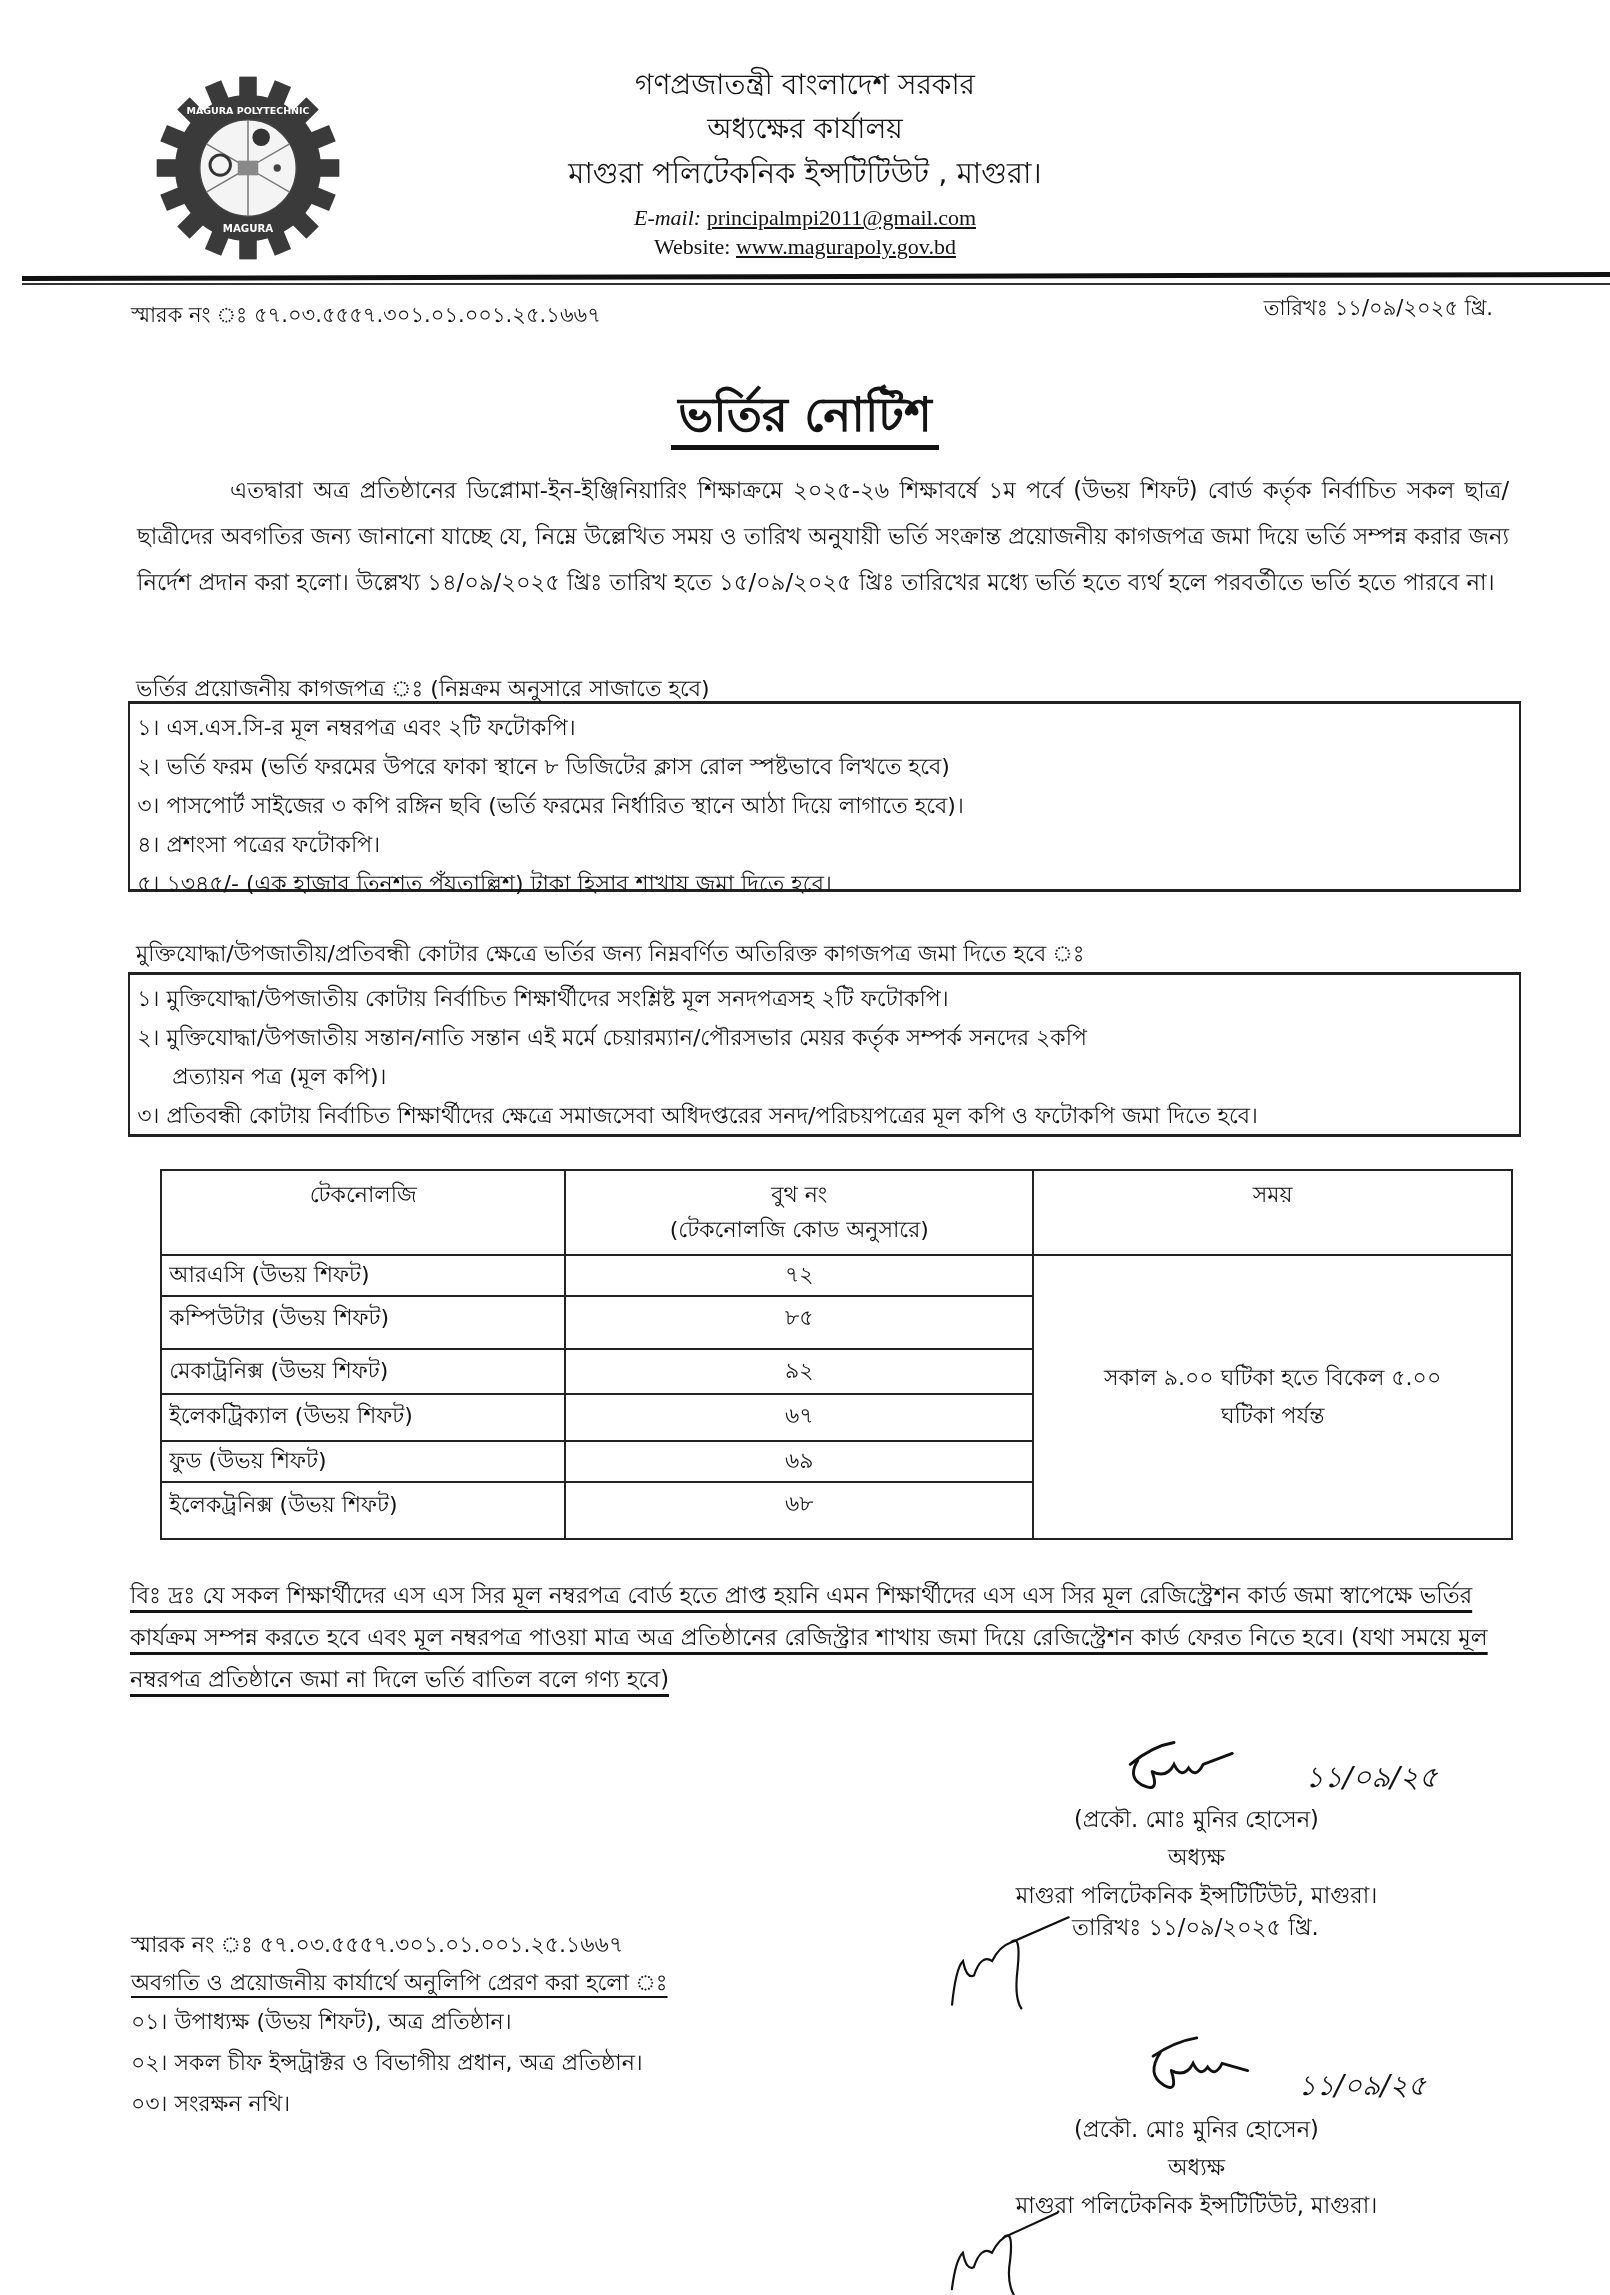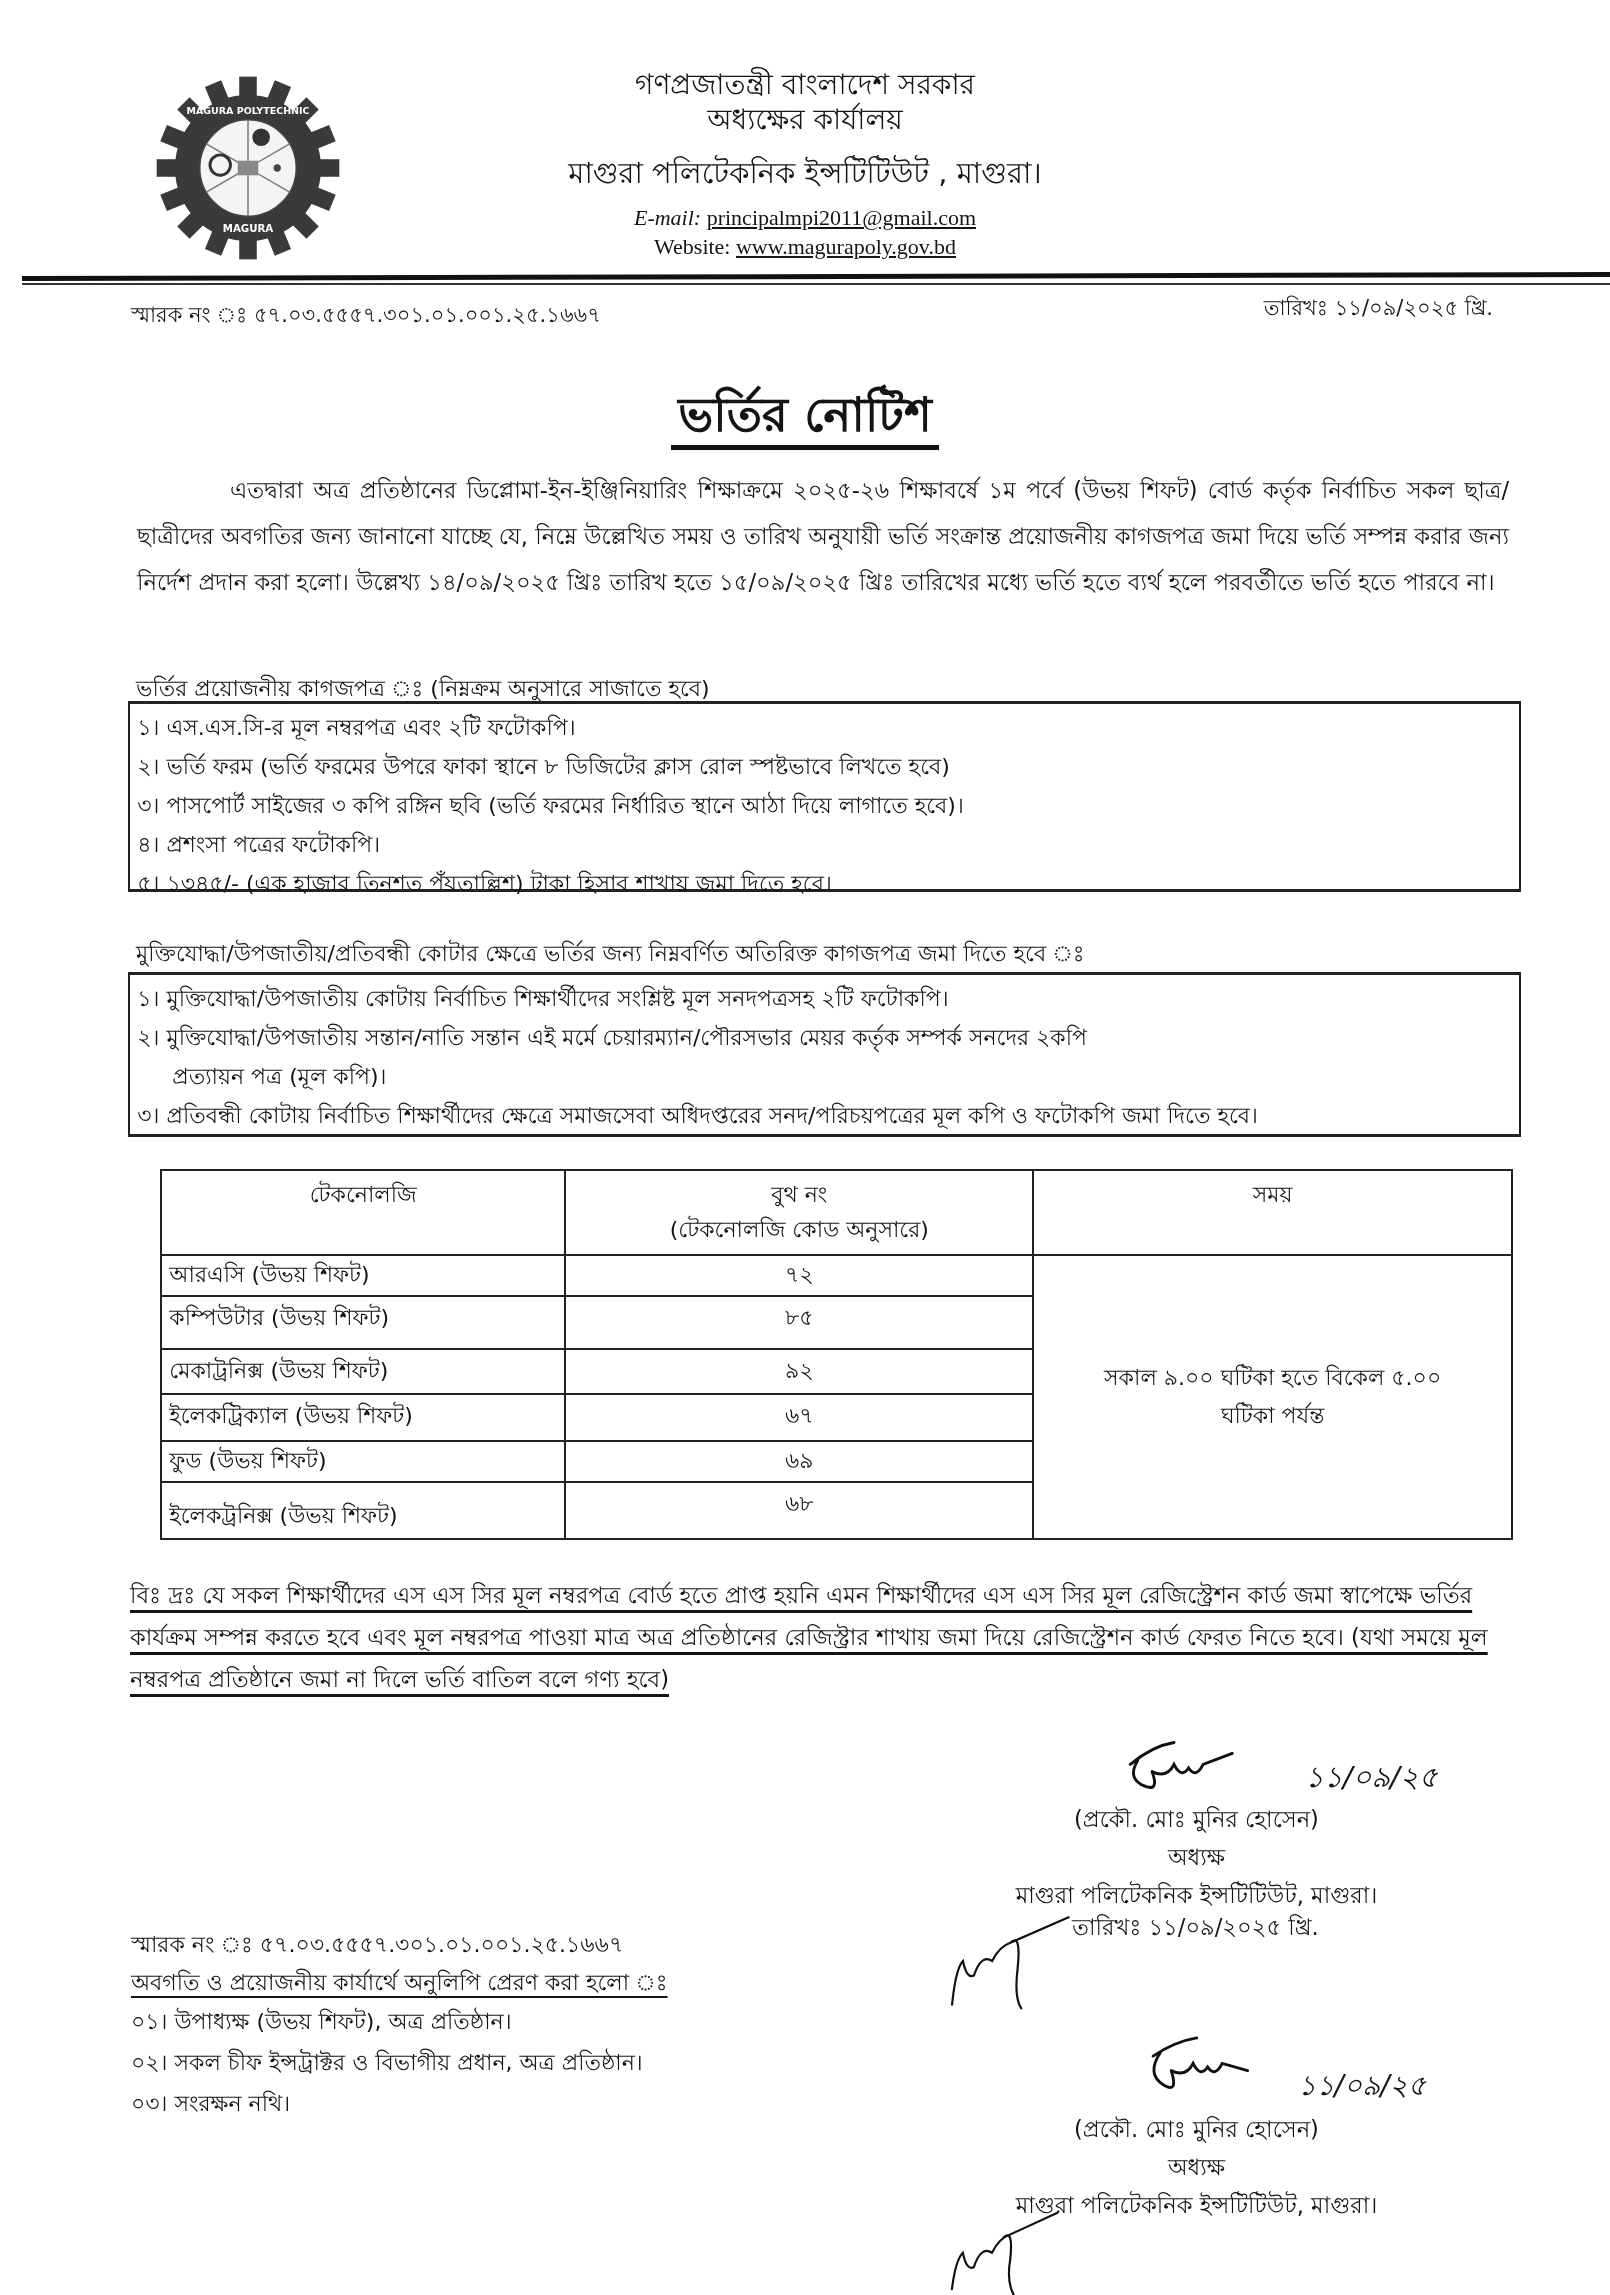--- a/index.html
+++ b/index.html
@@ -67,21 +67,21 @@
       <rect x="-14" y="-10" width="28" height="20" fill="#888"></rect>
       <circle cx="-38" cy="-4" r="14" fill="none" stroke="#333" stroke-width="4"></circle>
       <circle cx="18" cy="-42" r="12" fill="#333"></circle>
       <circle cx="40" cy="0" r="5" fill="#444"></circle>
       <text x="0" y="-74" font-size="13" fill="#fff" text-anchor="middle" font-family="DejaVu Sans, sans-serif" font-weight="bold">MAGURA POLYTECHNIC</text>
       <text x="0" y="88" font-size="14" fill="#fff" text-anchor="middle" font-family="DejaVu Sans, sans-serif" font-weight="bold">MAGURA</text>
     </g>
   </svg>
 
   <div class="hdr-line hdr-bn" style="top:67px;">গণপ্রজাতন্ত্রী বাংলাদেশ সরকার</div>
-  <div class="hdr-line hdr-bn" style="top:102px;">অধ্যক্ষের কার্যালয়</div>
+  <div class="hdr-line hdr-bn" style="top:111px;">অধ্যক্ষের কার্যালয়</div>
   <div class="hdr-line hdr-bn" style="top:155px;font-size:29px;">মাগুরা পলিটেকনিক ইন্সটিটিউট , মাগুরা।</div>
   <div class="hdr-line hdr-en" style="top:203px;">
     <i>E-mail: </i><span class="u">principalmpi2011@gmail.com</span>
   </div>
   <div class="hdr-line hdr-en" style="top:232px;">
     <span>Website: </span><span class="u">www.magurapoly.gov.bd</span>
   </div>
   <div class="rule1"></div>
   <div class="rule2"></div>
 </div>
@@ -141,21 +141,21 @@
     </tr>
     <tr style="height:47px;">
       <td class="tech" style="vertical-align:top;padding-top:2.9px;">ইলেকট্রিক্যাল (উভয় শিফট)</td>
       <td class="code" style="vertical-align:top;padding-top:2.9px;">৬৭</td>
     </tr>
     <tr style="height:38px;">
       <td class="tech">ফুড (উভয় শিফট)</td>
       <td class="code">৬৯</td>
     </tr>
     <tr style="height:57px;">
-      <td class="tech" style="vertical-align:top;padding-top:15px;border-radius:14px;">ইলেকট্রনিক্স (উভয় শিফট)</td>
+      <td class="tech" style="vertical-align:top;padding-top:4px;border-radius:14px;">ইলেকট্রনিক্স (উভয় শিফট)</td>
       <td class="code" style="vertical-align:top;padding-top:2.9px;">৬৮</td>
     </tr>
   </tbody>
 </table>
 
 <div class="nb">
   <span>বিঃ দ্রঃ যে সকল শিক্ষার্থীদের এস এস সির মূল নম্বরপত্র বোর্ড হতে প্রাপ্ত হয়নি এমন শিক্ষার্থীদের এস এস সির মূল রেজিস্ট্রেশন কার্ড জমা স্বাপেক্ষে ভর্তির কার্যক্রম সম্পন্ন করতে হবে এবং মূল নম্বরপত্র পাওয়া মাত্র অত্র প্রতিষ্ঠানের রেজিস্ট্রার শাখায় জমা দিয়ে রেজিস্ট্রেশন কার্ড ফেরত নিতে হবে। (যথা সময়ে মূল নম্বরপত্র প্রতিষ্ঠানে জমা না দিলে ভর্তি বাতিল বলে গণ্য হবে)</span>
 </div>
 
 <svg class="scribble" style="left:1123px;top:1735px;" width="306" height="66" viewBox="0 0 420 90">

